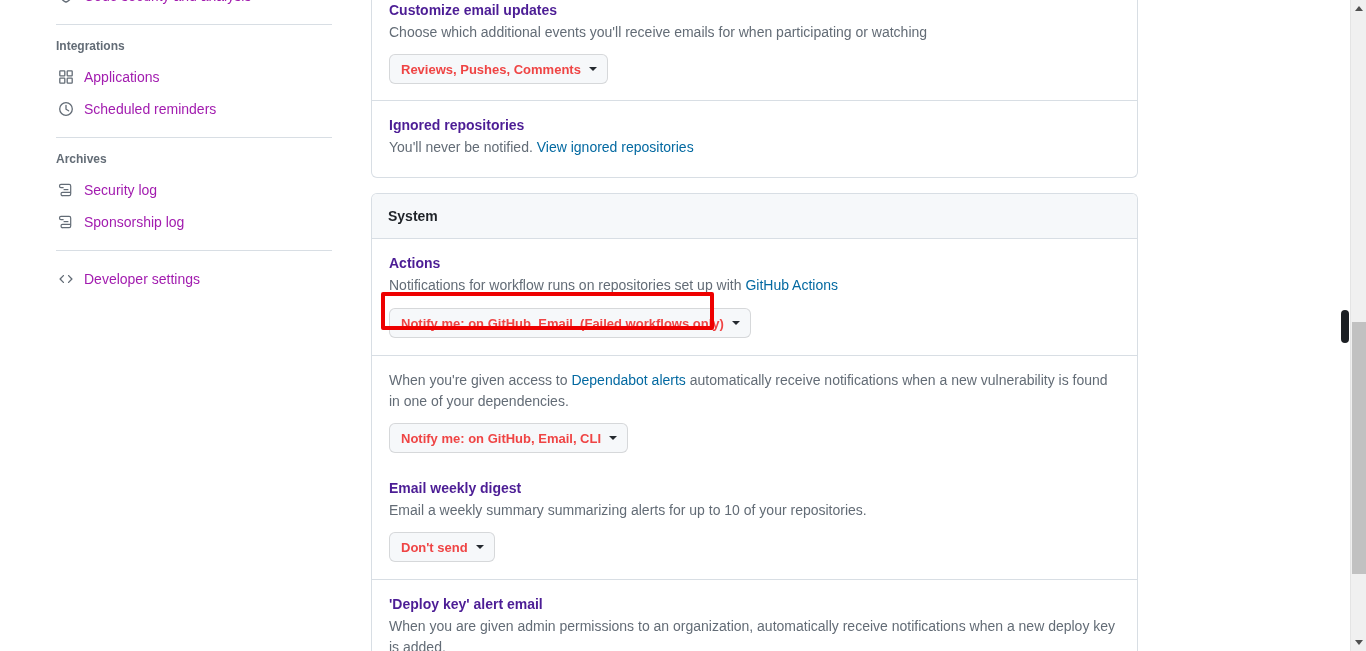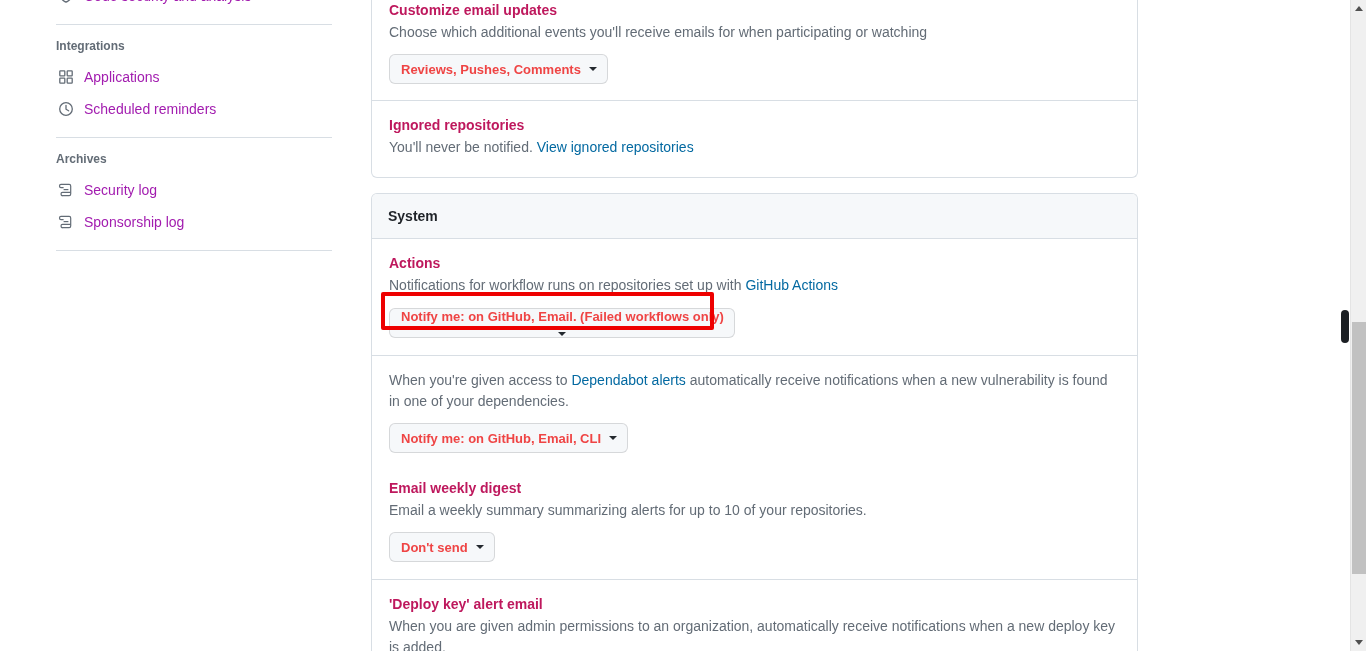--- a/index.html
+++ b/index.html
@@ -107,21 +107,21 @@
 
   .section {
     padding: 14px 17px 16px 17px;
   }
   .section + .section {
     border-top: 1px solid #d8dee4;
   }
   .section-title {
     font-size: 14px;
     font-weight: 600;
-    color: #be185d;
+    color: #4c1d95;
     line-height: 21px;
     margin-bottom: 1px;
   }
   .section-desc {
     font-size: 14px;
     color: #636c76;
     line-height: 21px;
     max-width: 735px;
   }
   .section-desc .lnk { color: #0369a1; text-decoration: none; }
@@ -270,20 +270,29 @@
           <path d="M3 2.4c-.9 0-1.5.7-1.5 1.6S2.1 5.6 3 5.6h2.6"></path>
           <path d="M12.7 10.4h-8.2c-.9 0-1.5.7-1.5 1.6s.6 1.6 1.5 1.6"></path>
           <path d="M5.6 7.6h4.8"></path>
         </svg>
       </span>
       <span class="nav-label">Sponsorship log</span>
     </div>
 
     <div class="nav-divider"></div>
 
+    <div class="nav-item">
+      <span class="glyph">
+        <svg width="16" height="16" viewBox="0 0 16 16" fill="none" stroke="#636c76" stroke-width="1.35" stroke-linecap="round" stroke-linejoin="round">
+          <path d="M5.4 4.6 2.1 8l3.3 3.4"></path>
+          <path d="M10.6 4.6 13.9 8l-3.3 3.4"></path>
+        </svg>
+      </span>
+      <span class="nav-label">Developer settings</span>
+    </div>
   </nav>
 
   <main class="main">
 
     <section class="card clipped-top">
 
       <div class="section" style="padding-top:0;">
         <div class="section-title">Customize email updates</div>
         <div class="section-desc">Choose which additional events you'll receive emails for when participating or watching</div>
         <button class="dropdown">
@@ -304,21 +313,21 @@
 
     <section class="card clipped-bottom">
 
       <div class="card-header">System</div>
 
       <div class="section" style="padding-bottom:17px;">
         <div class="section-title">Actions</div>
         <div class="section-desc">
           <span>Notifications for workflow runs on repositories set up with </span><a class="lnk" href="#">GitHub Actions</a>
         </div>
-        <button class="dropdown" style="margin-top:12px;flex-direction:column;">
+        <button class="dropdown" style="margin-top:12px;">
           <span>Notify me: on GitHub, Email. (Failed workflows only)</span>
           <span class="caret"></span>
         </button>
       </div>
 
       <div class="section" style="padding-bottom:17px;">
         <div class="section-desc">
           <span>When you're given access to </span><a class="lnk" href="#">Dependabot alerts</a><span> automatically receive notifications when a new vulnerability is found in one of your dependencies.</span>
         </div>
         <button class="dropdown">

